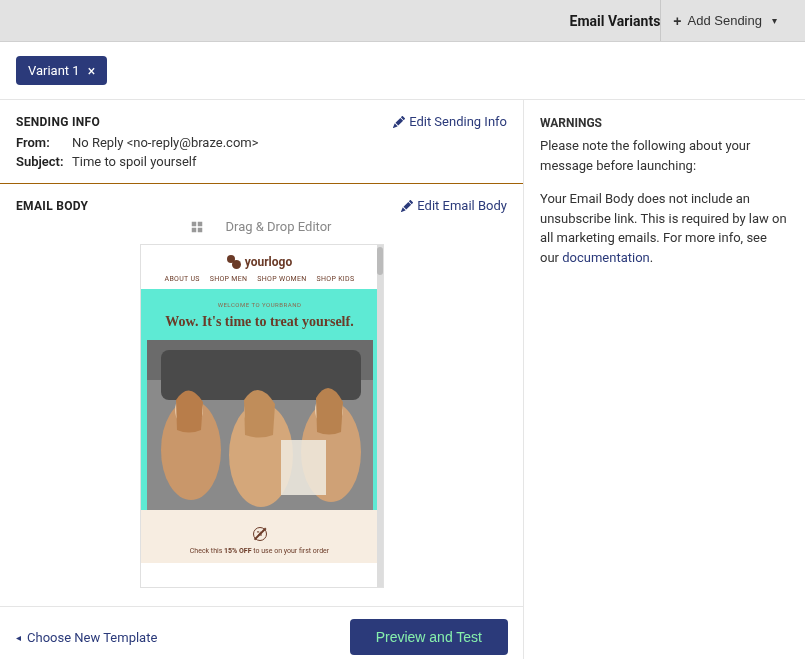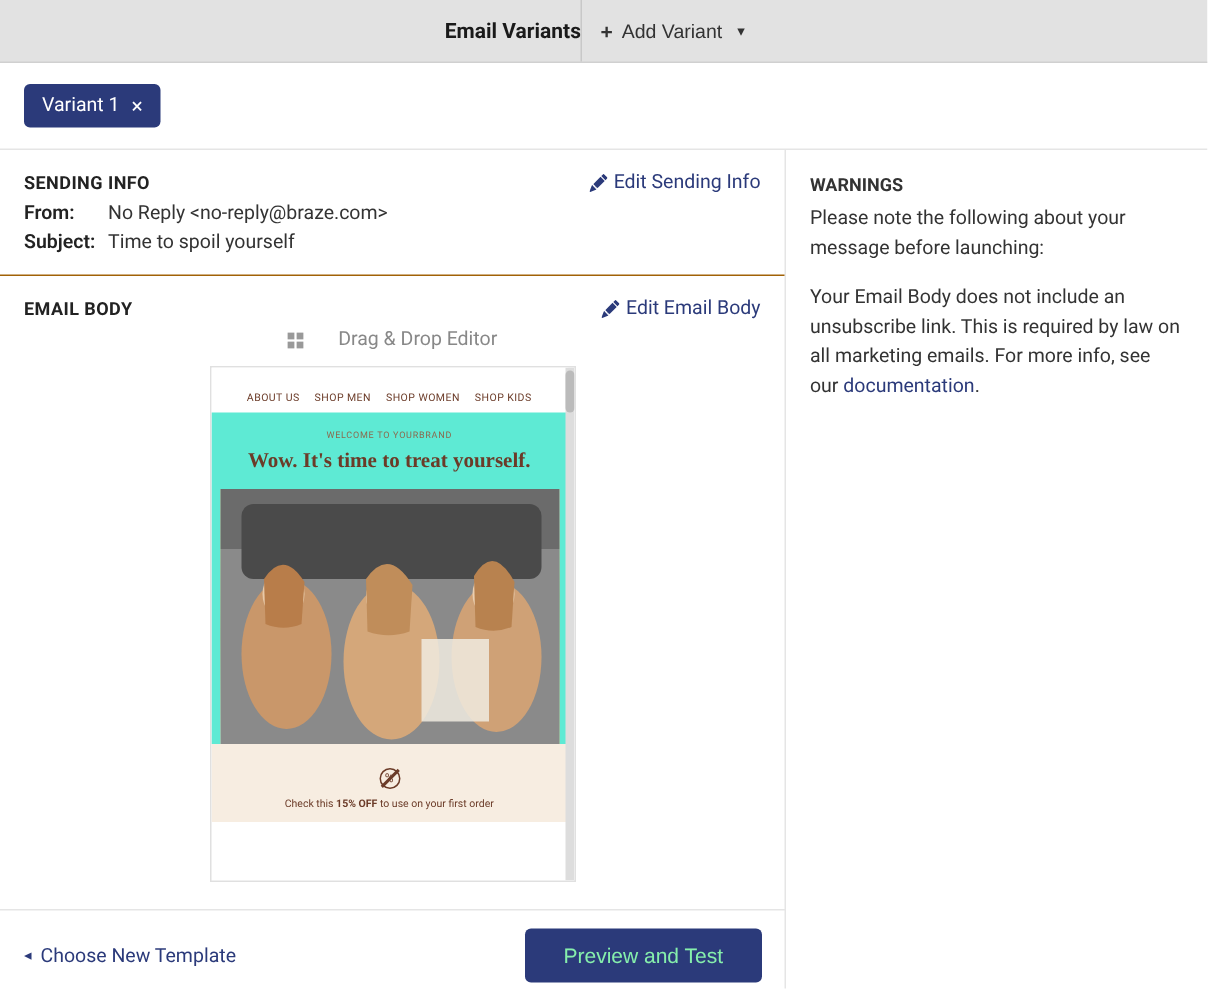--- a/index.html
+++ b/index.html
@@ -1,18 +1,18 @@
 <!DOCTYPE html>
 <html><head>
   <meta charset="utf-8">
   <style>
     * { box-sizing: border-box; margin: 0; padding: 0; }
     body { font-family: -apple-system, BlinkMacSystemFont, "Segoe UI", Roboto, Helvetica, Arial, sans-serif; font-size: 13px; color: #333; background: #fff; width: 805px; height: 659px; overflow: hidden; }
     
-    .header-bar { background: #e2e2e2; height: 42px; display: flex; align-items: center; justify-content: center; padding: 0 16px; border-bottom: 1px solid #d0d0d0; }
+    .header-bar { background: #e2e2e2; height: 42px; display: flex; align-items: center; justify-content: flex-end; padding: 0 16px; border-bottom: 1px solid #d0d0d0; }
     .header-title { font-weight: 700; font-size: 14px; color: #1a1a1a; }
     .add-variant-btn { background: transparent; border: none; border-left: 1px solid #c8c8c8; height: 100%; padding: 0 12px; display: flex; align-items: center; gap: 6px; cursor: pointer; font-size: 13px; color: #333; }
     .add-variant-btn .plus { font-weight: 700; font-size: 14px; }
     .add-variant-btn .chev { font-size: 10px; margin-left: 4px; }
     
     .tabs-row { padding: 14px 16px; }
     .variant-tab { display: inline-flex; align-items: center; background: #2b3a7a; color: #fff; padding: 7px 12px; border-radius: 4px; font-size: 13px; gap: 8px; cursor: pointer; }
     .variant-tab .close { font-size: 14px; line-height: 1; cursor: pointer; }
     
     .main-area { display: flex; border-top: 1px solid #e5e5e5; }
@@ -66,21 +66,21 @@
     .choose-tpl .caret { font-size: 10px; }
     .preview-btn { background: #2b3a7a; color: #86efac; border: none; border-radius: 4px; padding: 10px 26px; font-size: 14px; cursor: pointer; }
   </style>
 </head>
 <body>
 
 <div class="header-bar">
   <div class="header-title">Email Variants</div>
   <button class="add-variant-btn">
     <span class="plus">+</span>
-    <span>Add Variant</span>
+    <span>Add Sending</span>
     <span class="chev">▾</span>
   </button>
 </div>
 
 <div class="tabs-row">
   <div class="variant-tab">
     <span>Variant 1</span>
     <span class="close">×</span>
   </div>
 </div>
@@ -127,20 +127,24 @@
           </svg>
         <span>Drag &amp; Drop Editor</span>
       </div>
 
       <div class="preview-frame">
         <div class="preview-scroll">
           <div class="preview-scroll-thumb"></div>
         </div>
         <div class="preview-inner">
           <div class="pv-header">
+            <div class="pv-logo">
+              <span class="pv-logo-icon"></span>
+              <span>yourlogo</span>
+            </div>
             <div class="pv-nav">
               <span>ABOUT US</span>
               <span>SHOP MEN</span>
               <span>SHOP WOMEN</span>
               <span>SHOP KIDS</span>
             </div>
           </div>
           <div class="pv-hero">
             <div class="pv-welcome">WELCOME TO YOURBRAND</div>
             <div class="pv-headline">Wow. It's time to treat yourself.</div>

